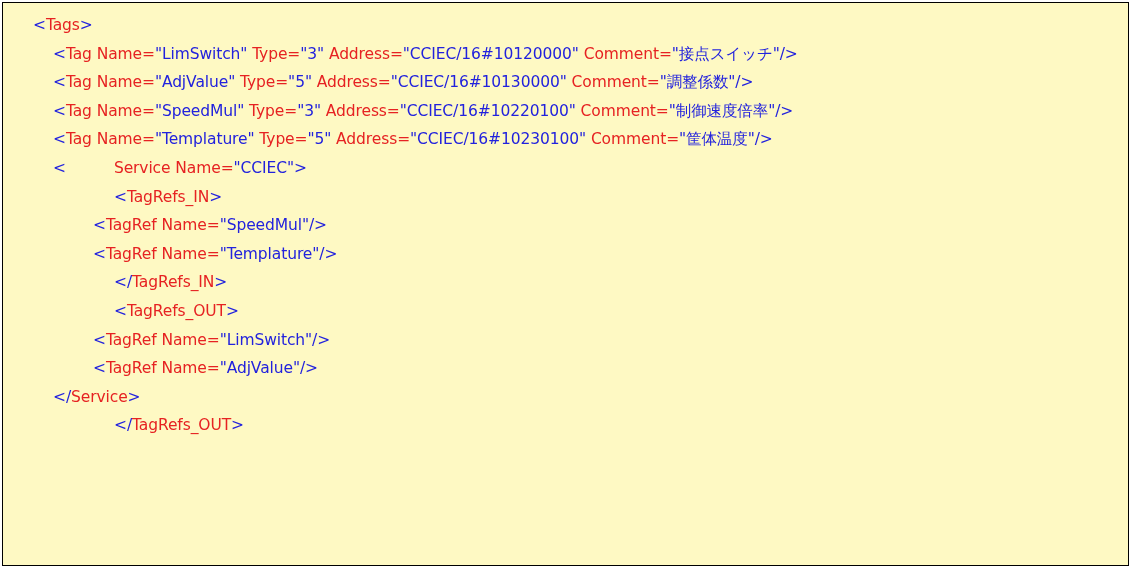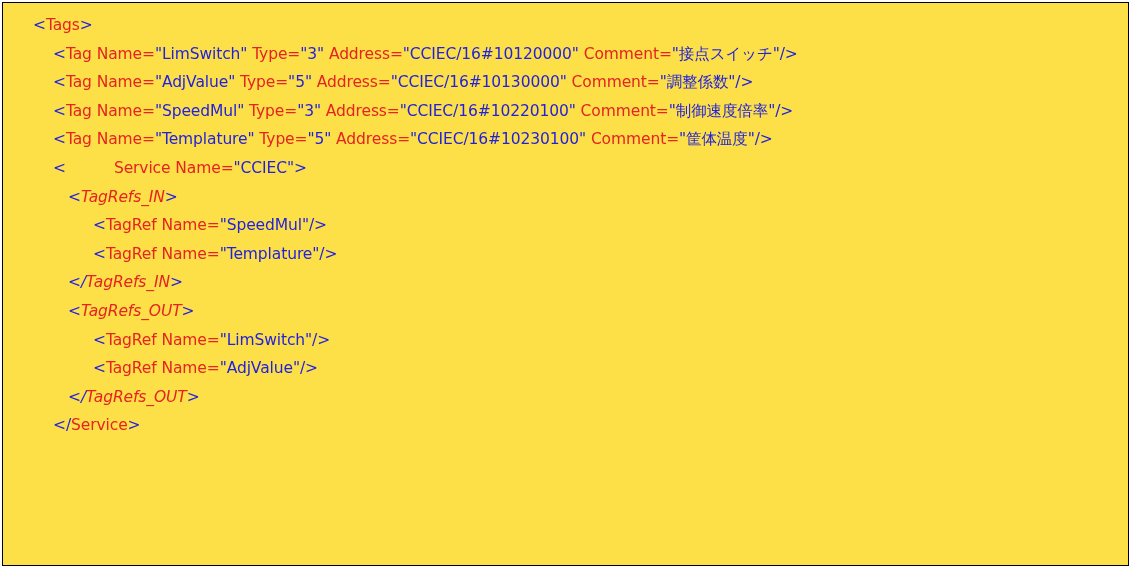--- a/index.html
+++ b/index.html
@@ -39,44 +39,44 @@
     white-space: pre;
     font-size: 15.5px;
     font-family: "DejaVu Sans", "Liberation Sans", sans-serif;
     letter-spacing: -0.1px;
     color: #2222dd;
   }
 
   
   .ind0 { padding-left: 30px; }
   .ind1 { padding-left: 50px; }
-  .ind2 { padding-left: 65px; font-style: italic; }
+  .ind2 { padding-left: 111px; }
   .ind3 { padding-left: 90px; }
 
   .tk-blue { color: #2222dd; }
   .tk-red  { color: #e62222; }
 
   .code-line .tok {
     white-space: pre;
   }
 </style>
 </head>
 <body style="background: rgb(255, 255, 255);">
 
-<div id="code-panel" style="background: #fde047; border-color: rgb(0, 0, 0);">
+<div id="code-panel" style="background: #fef9c3; border-color: rgb(0, 0, 0);">
   <div class="code-lines">
       <div class="code-line ind0"><span class="tok tk-blue" style="color: rgb(34, 34, 221);">&lt;</span><span class="tok tk-red" style="color: rgb(230, 34, 34);">Tags</span><span class="tok tk-blue" style="color: rgb(34, 34, 221);">&gt;</span></div>
       <div class="code-line ind1"><span class="tok tk-blue" style="color: rgb(34, 34, 221);">&lt;</span><span class="tok tk-red" style="color: rgb(230, 34, 34);">Tag Name=</span><span class="tok tk-blue" style="color: rgb(34, 34, 221);">"LimSwitch"</span><span class="tok tk-red" style="color: rgb(230, 34, 34);"> Type=</span><span class="tok tk-blue" style="color: rgb(34, 34, 221);">"3"</span><span class="tok tk-red" style="color: rgb(230, 34, 34);"> Address=</span><span class="tok tk-blue" style="color: rgb(34, 34, 221);">"CCIEC/16#10120000"</span><span class="tok tk-red" style="color: rgb(230, 34, 34);"> Comment=</span><span class="tok tk-blue" style="color: rgb(34, 34, 221);">"接点スイッチ"</span><span class="tok tk-blue" style="color: rgb(34, 34, 221);">/&gt;</span></div>
       <div class="code-line ind1"><span class="tok tk-blue" style="color: rgb(34, 34, 221);">&lt;</span><span class="tok tk-red" style="color: rgb(230, 34, 34);">Tag Name=</span><span class="tok tk-blue" style="color: rgb(34, 34, 221);">"AdjValue"</span><span class="tok tk-red" style="color: rgb(230, 34, 34);"> Type=</span><span class="tok tk-blue" style="color: rgb(34, 34, 221);">"5"</span><span class="tok tk-red" style="color: rgb(230, 34, 34);"> Address=</span><span class="tok tk-blue" style="color: rgb(34, 34, 221);">"CCIEC/16#10130000"</span><span class="tok tk-red" style="color: rgb(230, 34, 34);"> Comment=</span><span class="tok tk-blue" style="color: rgb(34, 34, 221);">"調整係数"</span><span class="tok tk-blue" style="color: rgb(34, 34, 221);">/&gt;</span></div>
       <div class="code-line ind1"><span class="tok tk-blue" style="color: rgb(34, 34, 221);">&lt;</span><span class="tok tk-red" style="color: rgb(230, 34, 34);">Tag Name=</span><span class="tok tk-blue" style="color: rgb(34, 34, 221);">"SpeedMul"</span><span class="tok tk-red" style="color: rgb(230, 34, 34);"> Type=</span><span class="tok tk-blue" style="color: rgb(34, 34, 221);">"3"</span><span class="tok tk-red" style="color: rgb(230, 34, 34);"> Address=</span><span class="tok tk-blue" style="color: rgb(34, 34, 221);">"CCIEC/16#10220100"</span><span class="tok tk-red" style="color: rgb(230, 34, 34);"> Comment=</span><span class="tok tk-blue" style="color: rgb(34, 34, 221);">"制御速度倍率"</span><span class="tok tk-blue" style="color: rgb(34, 34, 221);">/&gt;</span></div>
       <div class="code-line ind1"><span class="tok tk-blue" style="color: rgb(34, 34, 221);">&lt;</span><span class="tok tk-red" style="color: rgb(230, 34, 34);">Tag Name=</span><span class="tok tk-blue" style="color: rgb(34, 34, 221);">"Templature"</span><span class="tok tk-red" style="color: rgb(230, 34, 34);"> Type=</span><span class="tok tk-blue" style="color: rgb(34, 34, 221);">"5"</span><span class="tok tk-red" style="color: rgb(230, 34, 34);"> Address=</span><span class="tok tk-blue" style="color: rgb(34, 34, 221);">"CCIEC/16#10230100"</span><span class="tok tk-red" style="color: rgb(230, 34, 34);"> Comment=</span><span class="tok tk-blue" style="color: rgb(34, 34, 221);">"筐体温度"</span><span class="tok tk-blue" style="color: rgb(34, 34, 221);">/&gt;</span></div>
       <div class="code-line ind1"><span class="tok tk-blue" style="color: rgb(34, 34, 221);">&lt;</span><span class="tok tk-red" style="color: rgb(230, 34, 34); margin-left: 48px;">Service Name=</span><span class="tok tk-blue" style="color: rgb(34, 34, 221);">"CCIEC"</span><span class="tok tk-blue" style="color: rgb(34, 34, 221);">&gt;</span></div>
       <div class="code-line ind2"><span class="tok tk-blue" style="color: rgb(34, 34, 221);">&lt;</span><span class="tok tk-red" style="color: rgb(230, 34, 34);">TagRefs_IN</span><span class="tok tk-blue" style="color: rgb(34, 34, 221);">&gt;</span></div>
       <div class="code-line ind3"><span class="tok tk-blue" style="color: rgb(34, 34, 221);">&lt;</span><span class="tok tk-red" style="color: rgb(230, 34, 34);">TagRef Name=</span><span class="tok tk-blue" style="color: rgb(34, 34, 221);">"SpeedMul"</span><span class="tok tk-blue" style="color: rgb(34, 34, 221);">/&gt;</span></div>
       <div class="code-line ind3"><span class="tok tk-blue" style="color: rgb(34, 34, 221);">&lt;</span><span class="tok tk-red" style="color: rgb(230, 34, 34);">TagRef Name=</span><span class="tok tk-blue" style="color: rgb(34, 34, 221);">"Templature"</span><span class="tok tk-blue" style="color: rgb(34, 34, 221);">/&gt;</span></div>
       <div class="code-line ind2"><span class="tok tk-blue" style="color: rgb(34, 34, 221);">&lt;/</span><span class="tok tk-red" style="color: rgb(230, 34, 34);">TagRefs_IN</span><span class="tok tk-blue" style="color: rgb(34, 34, 221);">&gt;</span></div>
       <div class="code-line ind2"><span class="tok tk-blue" style="color: rgb(34, 34, 221);">&lt;</span><span class="tok tk-red" style="color: rgb(230, 34, 34);">TagRefs_OUT</span><span class="tok tk-blue" style="color: rgb(34, 34, 221);">&gt;</span></div>
       <div class="code-line ind3"><span class="tok tk-blue" style="color: rgb(34, 34, 221);">&lt;</span><span class="tok tk-red" style="color: rgb(230, 34, 34);">TagRef Name=</span><span class="tok tk-blue" style="color: rgb(34, 34, 221);">"LimSwitch"</span><span class="tok tk-blue" style="color: rgb(34, 34, 221);">/&gt;</span></div>
       <div class="code-line ind3"><span class="tok tk-blue" style="color: rgb(34, 34, 221);">&lt;</span><span class="tok tk-red" style="color: rgb(230, 34, 34);">TagRef Name=</span><span class="tok tk-blue" style="color: rgb(34, 34, 221);">"AdjValue"</span><span class="tok tk-blue" style="color: rgb(34, 34, 221);">/&gt;</span></div>
+      <div class="code-line ind1"><span class="tok tk-blue" style="color: rgb(34, 34, 221);">&lt;/</span><span class="tok tk-red" style="color: rgb(230, 34, 34);">Service</span><span class="tok tk-blue" style="color: rgb(34, 34, 221);">&gt;</span></div>
       <div class="code-line ind2"><span class="tok tk-blue" style="color: rgb(34, 34, 221);">&lt;/</span><span class="tok tk-red" style="color: rgb(230, 34, 34);">TagRefs_OUT</span><span class="tok tk-blue" style="color: rgb(34, 34, 221);">&gt;</span></div>
-      <div class="code-line ind1"><span class="tok tk-blue" style="color: rgb(34, 34, 221);">&lt;/</span><span class="tok tk-red" style="color: rgb(230, 34, 34);">Service</span><span class="tok tk-blue" style="color: rgb(34, 34, 221);">&gt;</span></div>
     </div>
 </div>
 
 </body></html>

